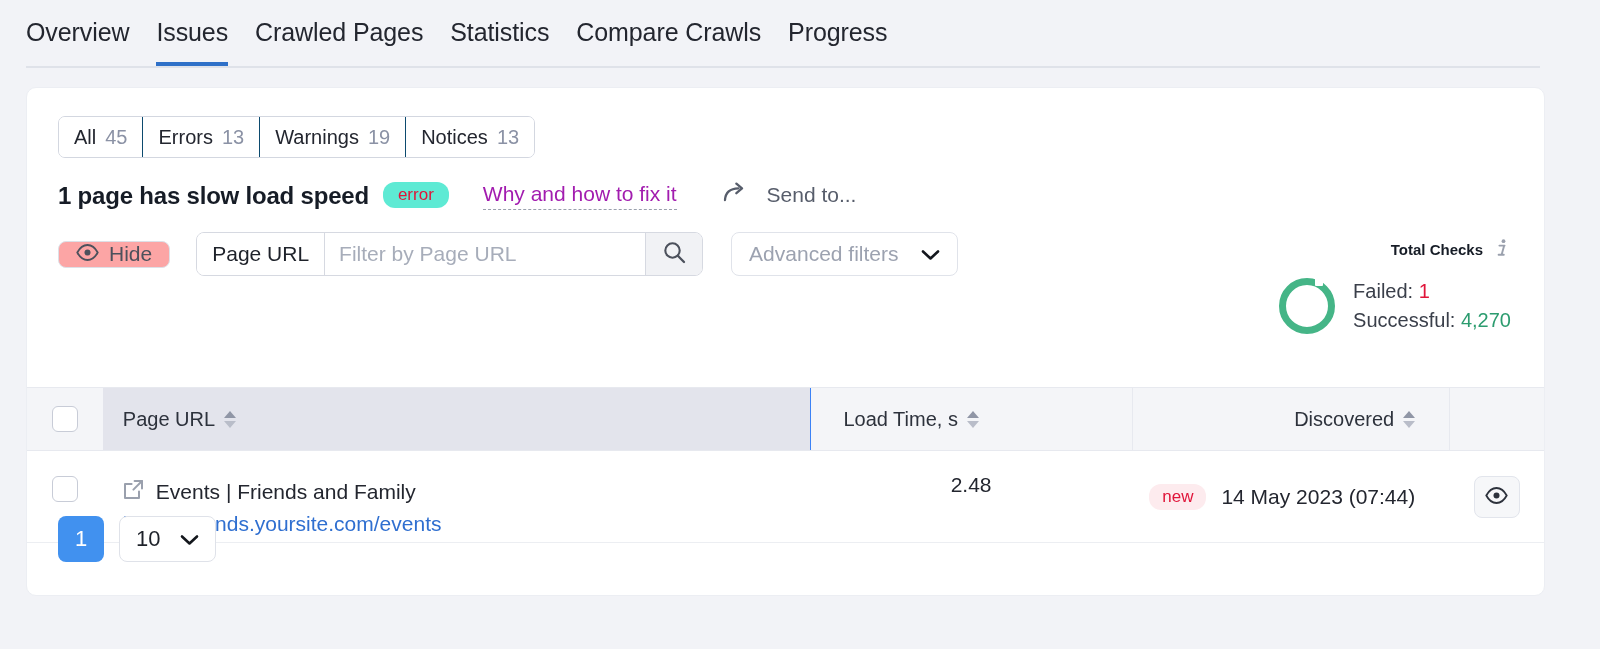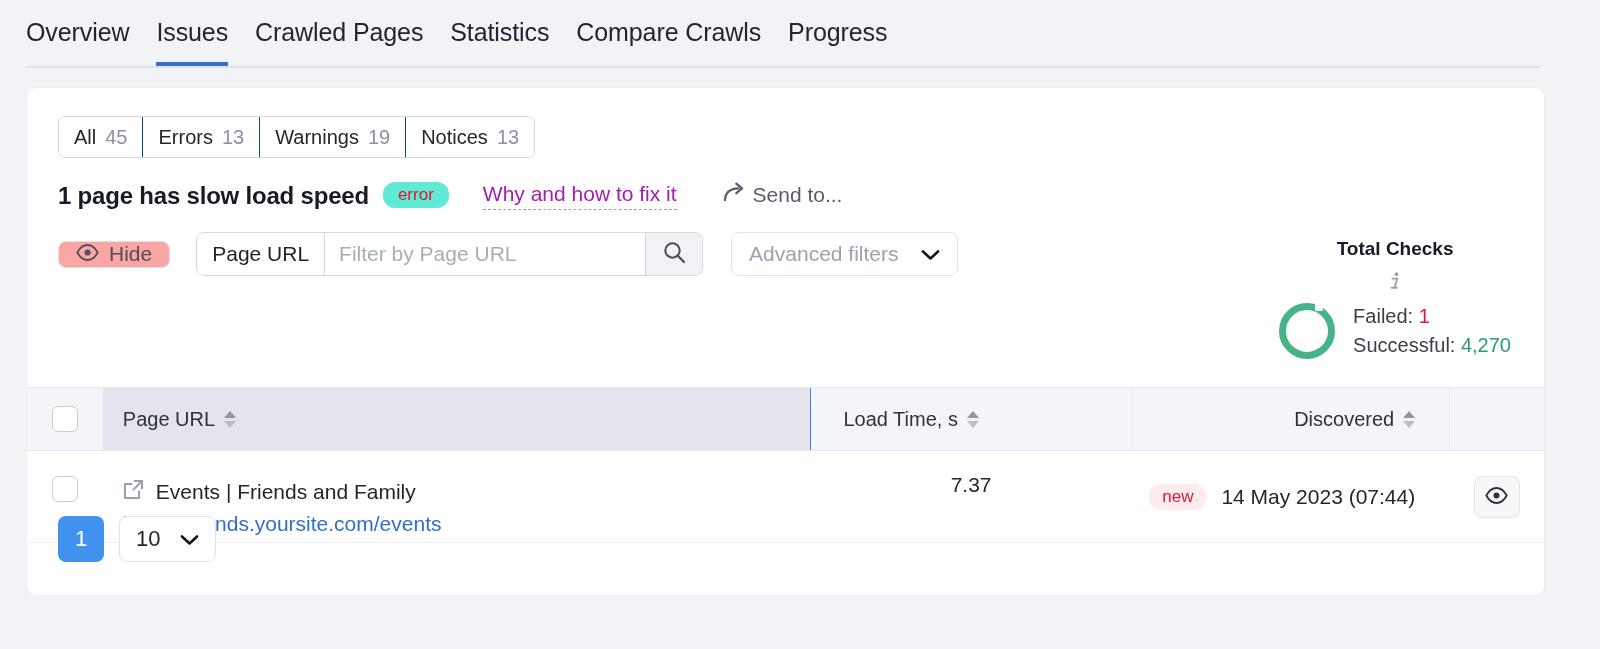--- a/index.html
+++ b/index.html
@@ -119,21 +119,21 @@
     font-size: 21px;
     color: #a21caf;
     border-bottom: 1px dashed #9aa0ad;
     padding-bottom: 3px;
     cursor: pointer;
   }
   .sendto {
     margin-left: 46px;
     display: flex;
     align-items: center;
-    gap: 5px;
+    gap: 19px;
     font-size: 21px;
     color: #575d6b;
     cursor: pointer;
   }
 
   
   .toolbar {
     display: flex;
     align-items: center;
     margin: 22px 0 0 31px;
@@ -214,25 +214,24 @@
     position: absolute;
     right: 33px;
     top: 150px;
     text-align: left;
   }
   .checks-head {
     display: flex;
     align-items: center;
     justify-content: flex-end;
     gap: 11px;
-    font-size: 19px;
+    font-size: 15px;
     font-weight: bold;
     color: #161c26;
-    margin-bottom: 6px;
-    flex-direction: column;
+    margin-bottom: 16px;
   }
   .checks-body {
     display: flex;
     align-items: center;
     gap: 18px;
   }
   .donut {
     width: 56px;
     height: 56px;
     border-radius: 50%;
@@ -554,21 +553,21 @@
             <svg width="21" height="21" viewBox="0 0 21 21" fill="none">
               <path d="M11.6 2 H19 V9.4" stroke="#9aa0ad" stroke-width="2" stroke-linecap="round" stroke-linejoin="round" fill="none"></path>
               <path d="M19 2 L10.4 10.6" stroke="#9aa0ad" stroke-width="2" stroke-linecap="round"></path>
               <path d="M16 12.4 V19 H2 V5 H8.6" stroke="#9aa0ad" stroke-width="2" stroke-linecap="round" stroke-linejoin="round" fill="none"></path>
             </svg>
           </span>
           <span>Events | Friends and Family</span>
         </div>
         <div class="url-link">https://friends.yoursite.com/events</div>
       </div>
-      <div class="td col-load">7.37</div>
+      <div class="td col-load">2.48</div>
       <div class="td col-disc">
         <span class="badge-new">new</span>
         <span>14 May 2023 (07:44)</span>
       </div>
       <div class="td col-act">
         <div class="eye-btn">
           <span>
             <svg width="23" height="17" viewBox="0 0 23 17" fill="none">
               <path d="M1.3 8.5 C4 3.4 7.8 1 11.5 1 C15.2 1 19 3.4 21.7 8.5 C19 13.6 15.2 16 11.5 16 C7.8 16 4 13.6 1.3 8.5 Z" stroke="#2d323c" stroke-width="1.8" fill="none"></path>
               <circle cx="11.5" cy="8.5" r="3" fill="#2d323c"></circle>

